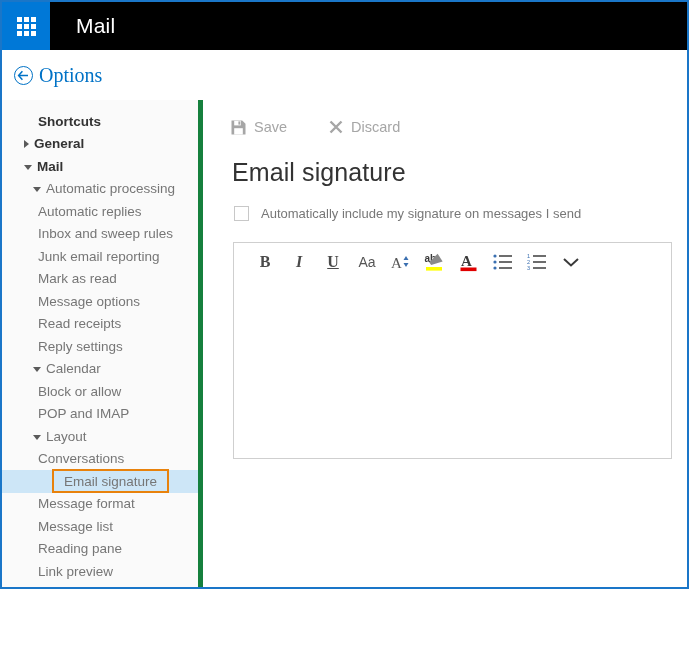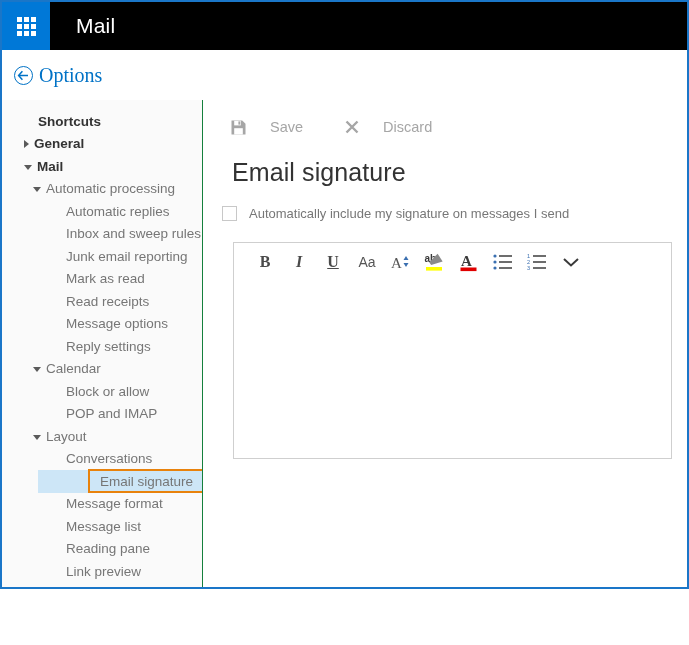--- a/index.html
+++ b/index.html
@@ -70,39 +70,39 @@
     display: flex; align-items: center; justify-content: center;
   }
   .back-circle svg { display: block; }
   .options-text { line-height: 1; }
 
   
   .sidebar {
     position: absolute; left: 0; top: 98px;
     width: 201px; height: 543px;
     background: #fafafa;
-    border-right: 1px solid #15803d;
+    border-right: 5px solid #15803d;
     padding-top: 10px;
     overflow: hidden;
   }
   .nav-item {
     position: relative;
     height: 22.5px;
     display: flex; align-items: center;
     font-size: 13.5px;
     color: #767676;
     cursor: pointer;
     white-space: nowrap;
   }
   .nav-item .label { display: inline-block; }
   .nav-item.level-top { color: #333333; font-weight: 600; padding-left: 36px; }
   .nav-item.level-top.has-arrow { padding-left: 22px; }
   .nav-item.level-1 { color: #767676; padding-left: 42px; }
   .nav-item.level-1.has-arrow { padding-left: 42px; }
-  .nav-item.level-2 { color: #767676; padding-left: 28px; margin-left: 36px; }
+  .nav-item.level-2 { color: #767676; padding-left: 36px; }
   .nav-item.other { color: #333333; font-weight: 600; padding-left: 36px; }
 
   .tri {
     width: 0; height: 0;
     margin-right: 5px;
     flex: 0 0 auto;
   }
   .tri.collapsed {
     border-left: 5px solid #5a5a5a;
     border-top: 4px solid transparent;
@@ -144,36 +144,35 @@
     padding: 12px 0 0 27px;
     height: 42px;
   }
   .cmd {
     display: flex; align-items: center;
     color: #a6a6a6;
     font-size: 14.5px;
     cursor: pointer;
     margin-right: 42px;
     user-select: none;
-    gap: 16px;
   }
   .cmd .ico { display: flex; align-items: center; margin-right: 8px; }
   .cmd .ico svg { display: block; }
 
   .page-title {
     font-size: 25px;
     color: #333333;
     font-weight: 400;
     padding: 16px 0 0 28px;
     letter-spacing: .1px;
   }
 
   .checkbox-row {
     display: flex; align-items: flex-end;
-    padding: 19px 0 0 18px;
+    padding: 19px 0 0 30px;
     cursor: pointer;
   }
   .cbox {
     width: 15px; height: 15px;
     border: 1px solid #c8c8c8;
     background: #ffffff;
     flex: 0 0 15px;
   }
   .cbox-label {
     margin-left: 12px;
@@ -265,24 +264,24 @@
       <div class="nav-item level-2">
         <span class="label">Inbox and sweep rules</span>
       </div>
       <div class="nav-item level-2">
         <span class="label">Junk email reporting</span>
       </div>
       <div class="nav-item level-2">
         <span class="label">Mark as read</span>
       </div>
       <div class="nav-item level-2">
+        <span class="label">Message options</span>
+      </div>
+      <div class="nav-item level-2">
         <span class="label">Read receipts</span>
-      </div>
-      <div class="nav-item level-2">
-        <span class="label">Message options</span>
       </div>
       <div class="nav-item level-2">
         <span class="label">Reply settings</span>
       </div>
       <div class="nav-item level-1 has-arrow">
         <span class="tri expanded"></span>
         <span class="label">Calendar</span>
       </div>
       <div class="nav-item level-2">
         <span class="label">Block or allow</span>

